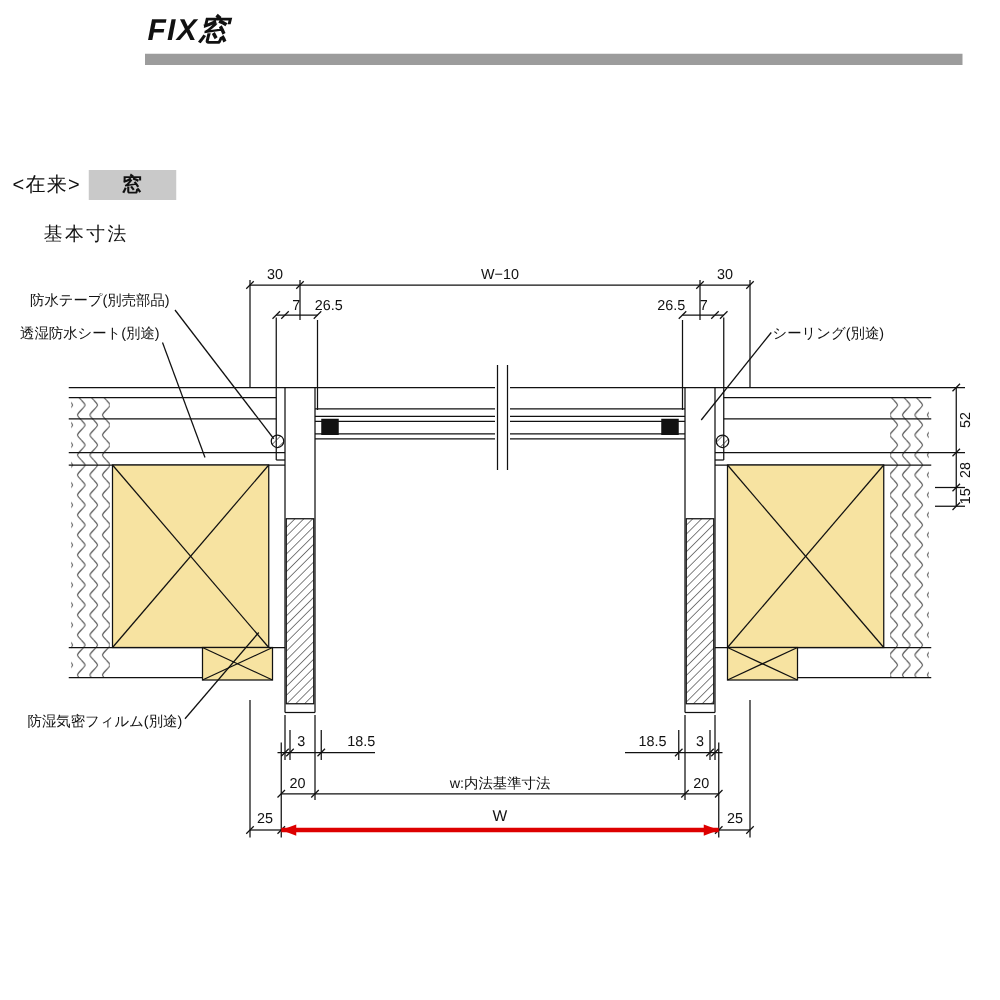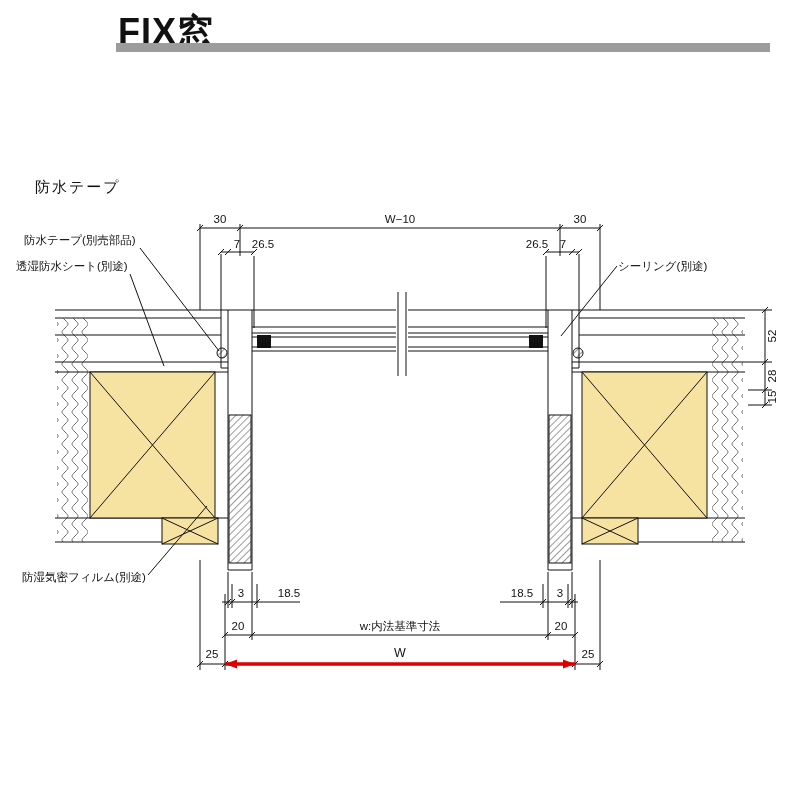--- a/index.html
+++ b/index.html
@@ -1,21 +1,21 @@
 <!DOCTYPE html>
 <html><head>
 <meta charset="utf-8">
 <style>
   * { margin:0; padding:0; box-sizing:border-box; }
   html,body { width:800px; height:800px; background:#fff; }
   body { font-family:"Liberation Sans","DejaVu Sans",sans-serif; color:#111; }
   .page { position:relative; width:800px; height:800px; background:#fff; overflow:hidden; }
 
   .hdr { position:absolute; left:118px; top:8px; display:flex; align-items:baseline; gap:16px; white-space:nowrap; }
-  .t-main { font-size:36px; font-weight:bold; letter-spacing:1px; }
+  .t-main { font-size:24px; font-weight:bold; letter-spacing:1px;font-style:italic; }
   .t-sub  { font-size:21px; font-weight:bold; letter-spacing:2px; }
   .title-bar { position:absolute; left:116px; top:43px; width:654px; height:9px; background:#9c9c9c; }
 
   .tag-row { position:absolute; left:10px; top:136px; display:flex; align-items:center; font-size:16px; }
   .tag-zairai { letter-spacing:1px; }
   .tag-mado { display:inline-flex; align-items:center; justify-content:center;
               width:70px; height:24px; background:#c9c9c9; font-weight:bold; margin-left:6px; }
 
   .view-label { position:absolute; left:35px; top:178px; font-size:15px; letter-spacing:2px; }
 
@@ -28,22 +28,26 @@
 </head>
 <body>
 
 <div class="page">
 
   <header class="hdr">
     <span class="t-main">FIX窓</span>
   </header>
   <div class="title-bar"></div>
 
-
-  <div class="view-label">防水テープ</div>
+  <div class="tag-row">
+    <span class="tag-zairai">&lt;在来&gt;</span>
+    <span class="tag-mado">窓</span>
+  </div>
+
+  <div class="view-label">基本寸法</div>
 
   <svg class="drawing" width="800" height="800" viewBox="0 0 800 800">
     <defs>
       <pattern id="hatch" width="5" height="5" patternUnits="userSpaceOnUse" patternTransform="rotate(45)">
         <line x1="0" y1="0" x2="0" y2="5" stroke="#333" stroke-width="1"></line>
       </pattern>
       <pattern id="insul" width="10" height="16" patternUnits="userSpaceOnUse">
         <path d="M5,0 C9,4 9,4 5,8 C1,12 1,12 5,16" fill="none" stroke="#555" stroke-width="0.9"></path>
       </pattern>
     </defs>

